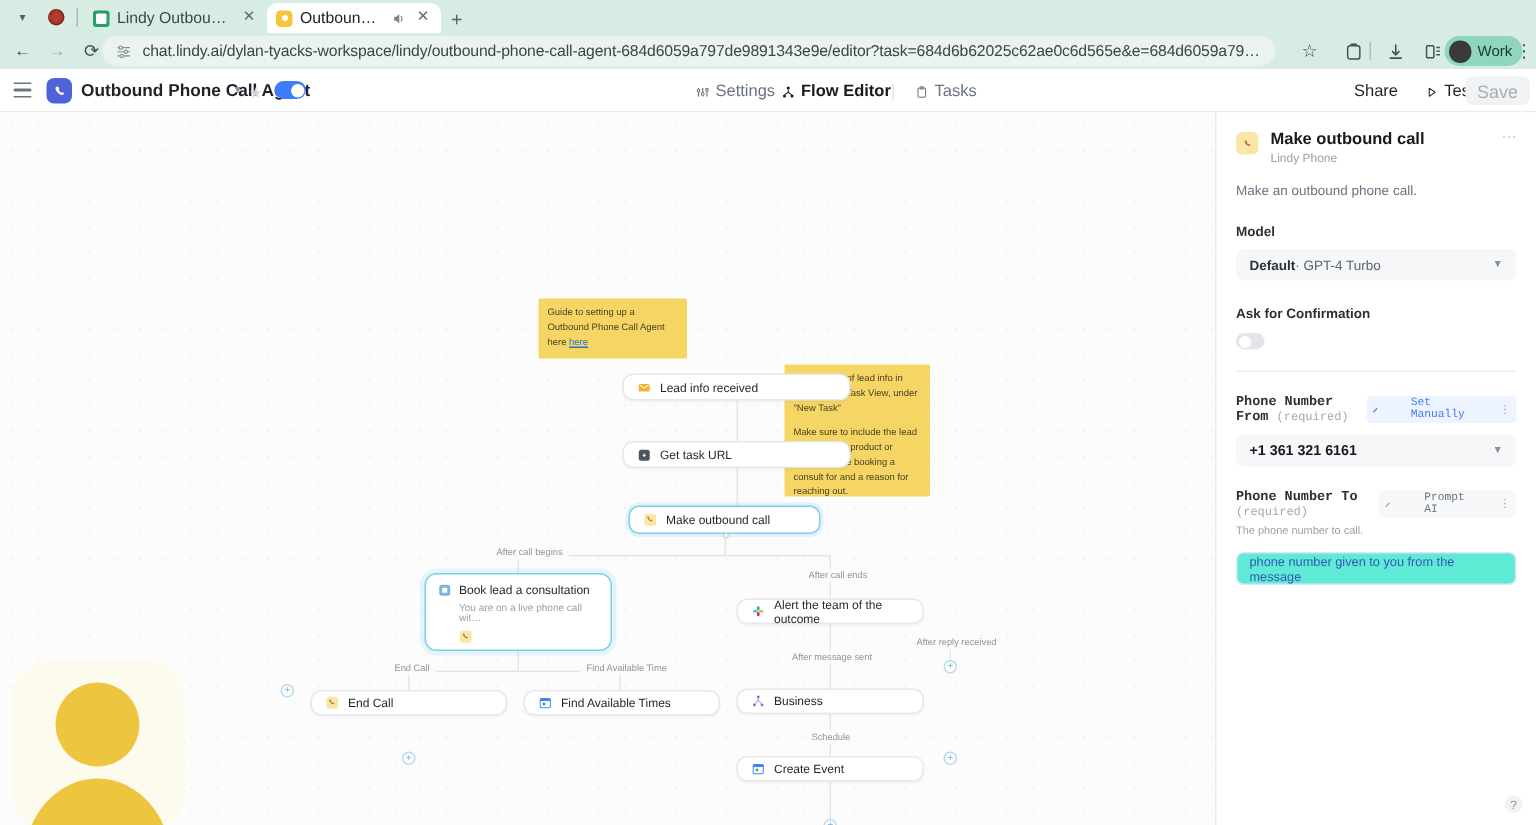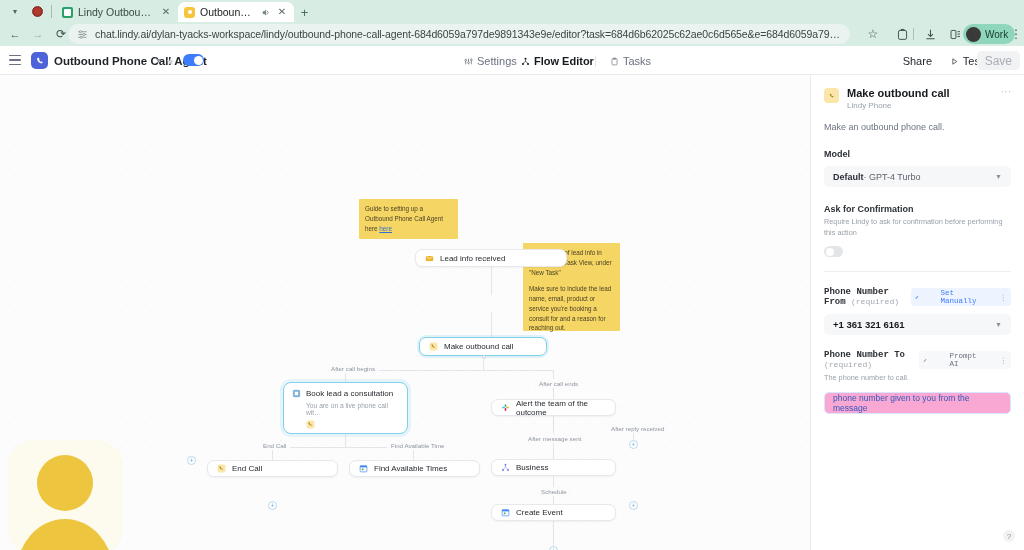--- a/index.html
+++ b/index.html
@@ -273,21 +273,21 @@
   .rp-pill.plain { background:#f7f8fa; color:#6b7280; }
   .rp-pill .dots { color:#9aa1ab; }
 
   #phone-from-box {
     margin-top:7px; height:21px; background:#f6f7f9; border-radius:5px;
     display:flex; align-items:center; padding:0 9px; font-size:9.5px; color:#16191d; font-weight:bold;
   }
   #phone-from-box .caret { margin-left:auto; color:#8b929b; font-size:7px; font-weight:normal;}
 
   #phone-to-box {
-    margin-top:8px; height:22px; background:#f9a8d4; border:1px solid #d9e6ff; border-radius:5px;
+    margin-top:8px; height:22px; background:#5eead4; border:1px solid #d9e6ff; border-radius:5px;
     display:flex; align-items:center; padding:0 8px; font-size:8.5px; color:#3558b8;
   }
 
   #upgrade-card {
     margin-top:10px; background:#fffaed; border:1px solid #f3e3b4; border-radius:6px;
     padding:7px 8px; display:flex; gap:6px; align-items:flex-start;
   }
   #upgrade-card .lock { flex:0 0 auto; margin-top:1px; }
   #upgrade-text { font-size:7.3px; color:#7a6a3c; line-height:1.5; flex:1 1 auto; }
   #upgrade-link { font-size:7.5px; color:#3d7dfb; flex:0 0 auto; margin-top:11px; }
@@ -463,20 +463,27 @@
   </div>
 
   <div class="node" id="node-lead">
     <svg class="node-ico" viewBox="0 0 16 16">
       <rect x="1.5" y="3.5" width="13" height="9" rx="1.5" fill="#f0b429"></rect>
       <path d="M2.5 4.5l5.5 4 5.5-4" stroke="#fff" stroke-width="1.2" fill="none"></path>
     </svg>
     <span>Lead info received</span>
   </div>
 
+  <div class="node" id="node-task">
+    <svg class="node-ico" viewBox="0 0 16 16">
+      <rect x="1.5" y="1.5" width="13" height="13" rx="3" fill="#4b5563"></rect>
+      <path d="M6 8h4M8 6v4" stroke="#fff" stroke-width="1.3"></path>
+    </svg>
+    <span>Get task URL</span>
+  </div>
 
   <div class="node selected" id="node-call">
     <svg class="node-ico" viewBox="0 0 16 16">
       <rect x="1" y="1" width="14" height="14" rx="3" fill="#fae6a8"></rect>
       <path d="M5 4.2c-.5.4-.7 1.1-.4 1.8.6 1.6 2.3 3.3 3.9 3.9.7.3 1.4.1 1.8-.4l.4-.5-1.5-1.2-.6.6c-.8-.4-1.6-1.2-2-2l.6-.6L6 4.2z" fill="#b08420"></path>
     </svg>
     <span>Make outbound call</span>
     <div class="dot-handle" style="left:62px; top:17px;"></div>
   </div>
 
@@ -572,21 +579,20 @@
   <div id="rp-desc">Make an outbound phone call.</div>
 
   <div class="rp-label">Model</div>
   <div class="rp-select">
     <b>Default</b>
       <span class="muted"> · GPT-4 Turbo</span>
     <span class="caret">▼</span>
   </div>
 
   <div class="rp-label">Ask for Confirmation</div>
-  <div class="rp-help">Require Lindy to ask for confirmation before performing this action</div>
   <div class="rp-toggle"></div>
 
   <div class="rp-divider"></div>
 
   <div class="rp-row">
     <div class="rp-label">
       <span>Phone Number From</span>
       <span class="req">(required)</span>
     </div>
     <div class="rp-pill">

